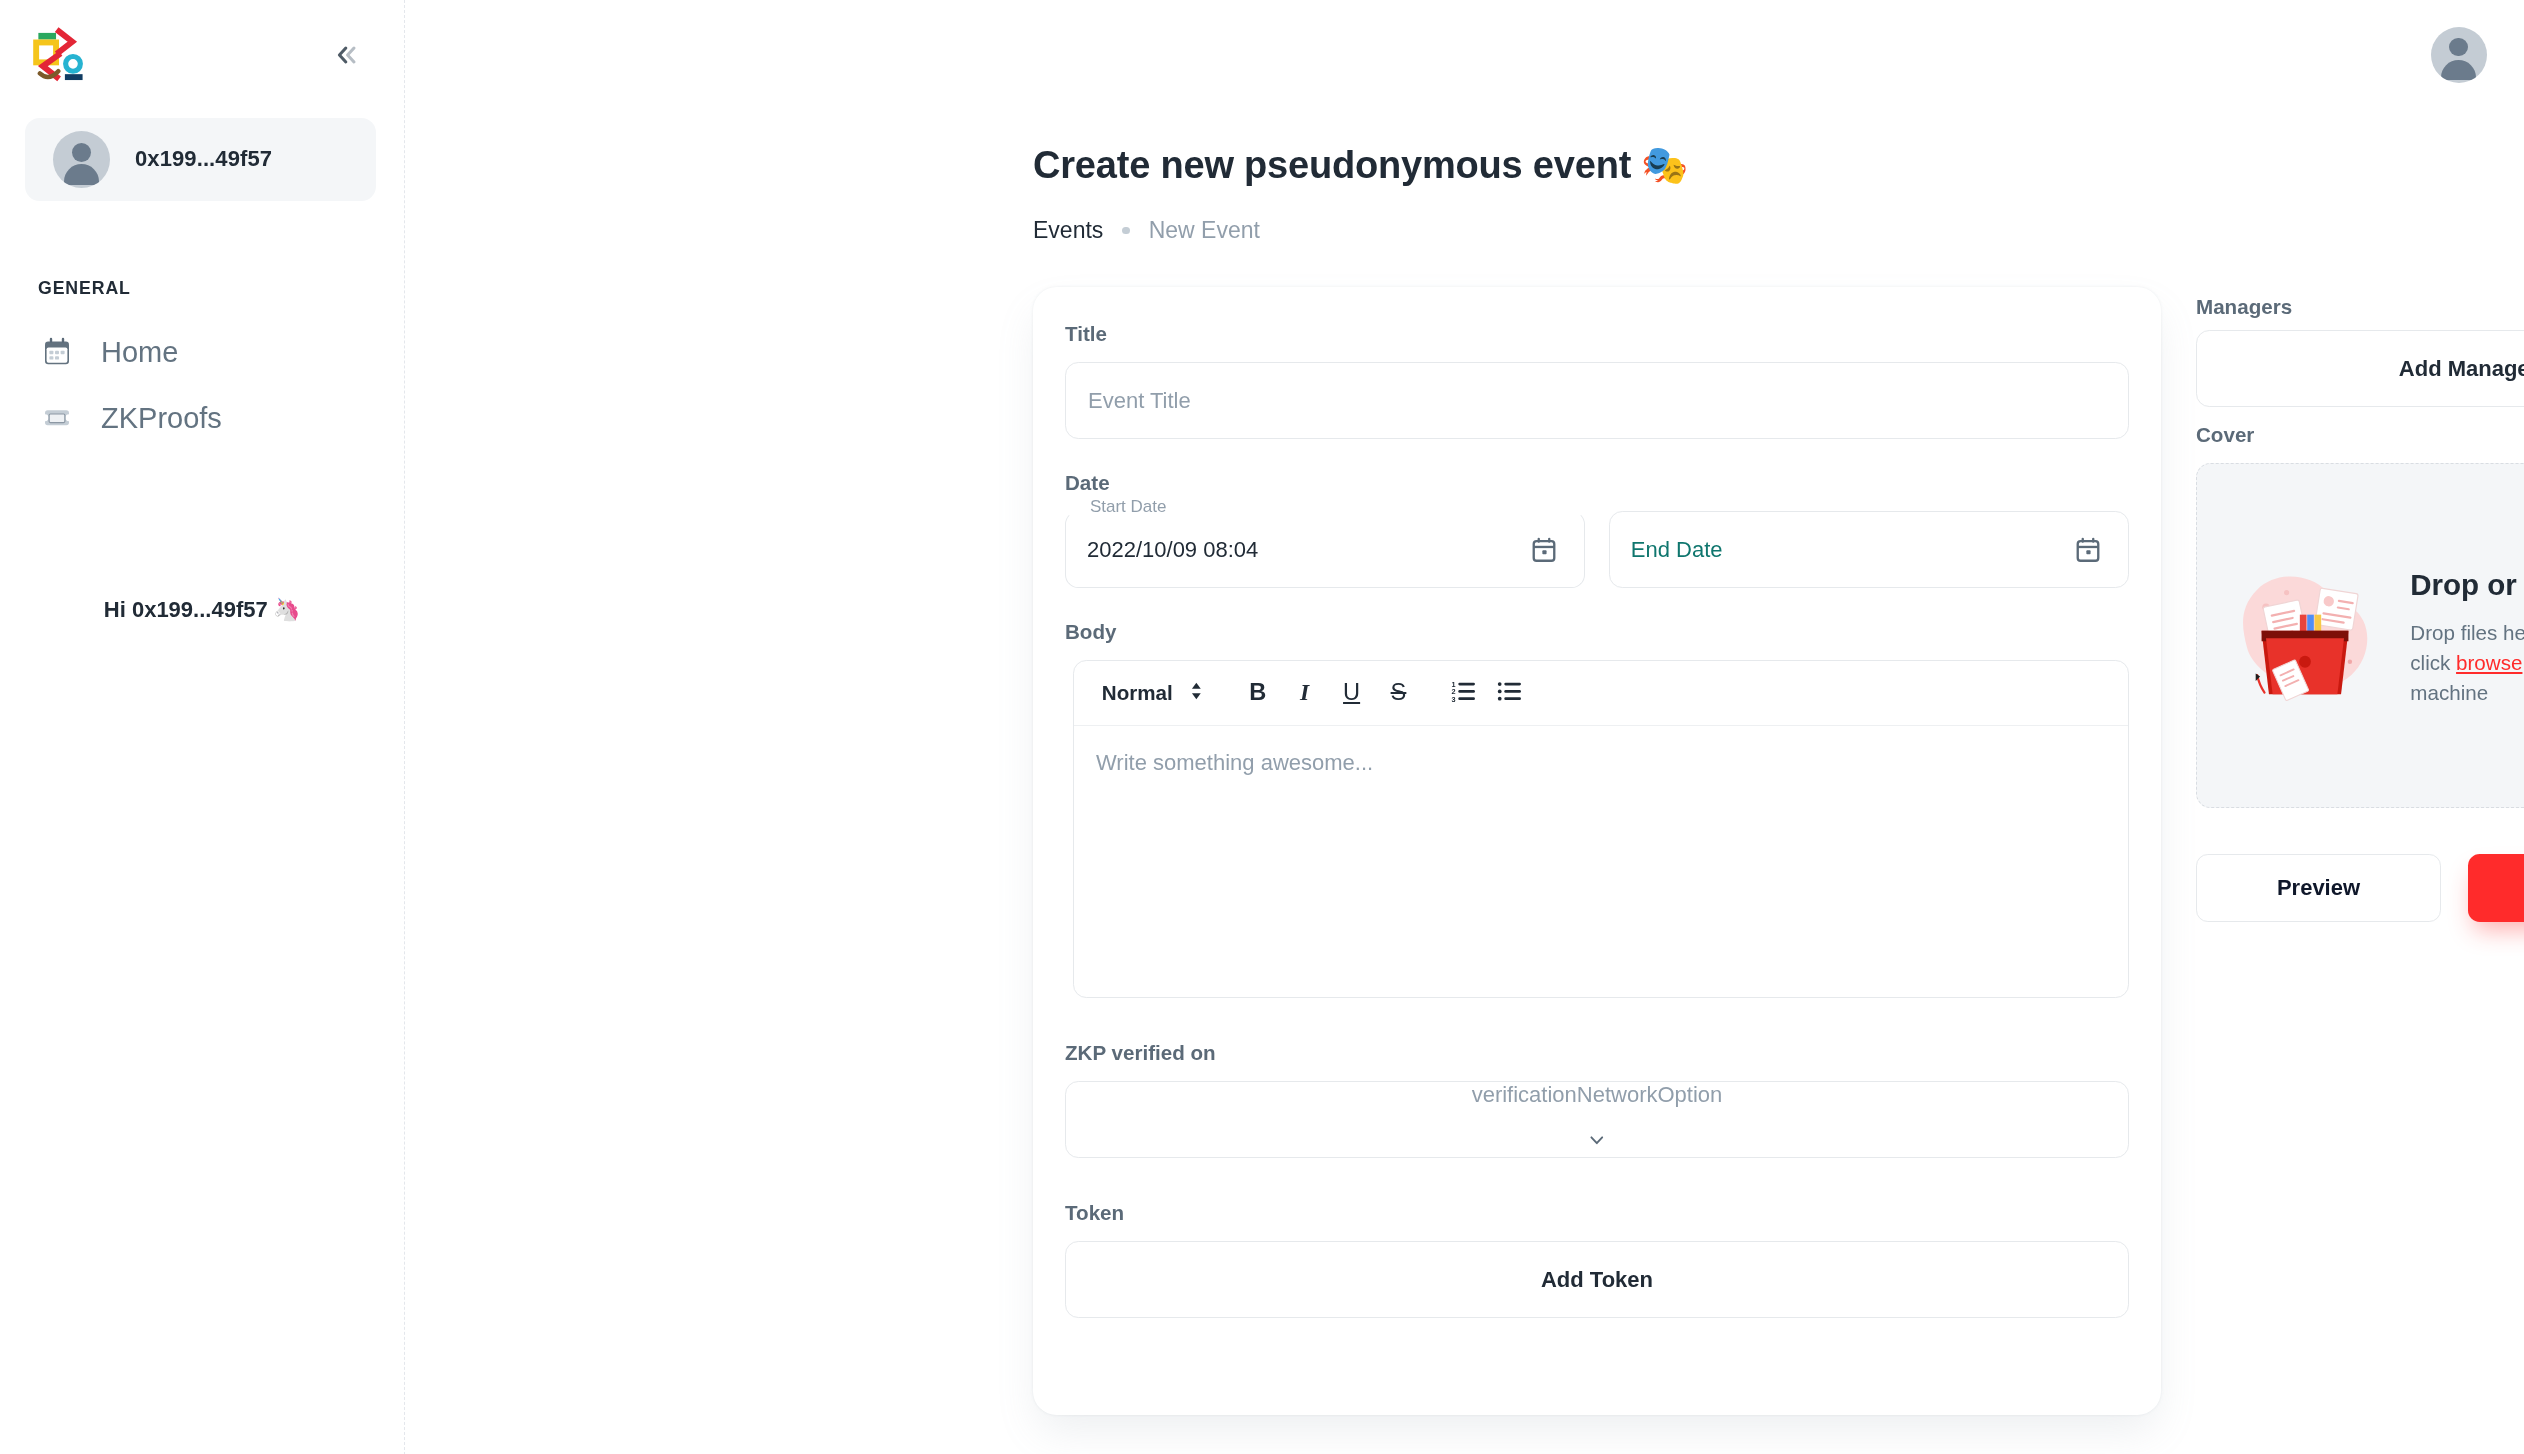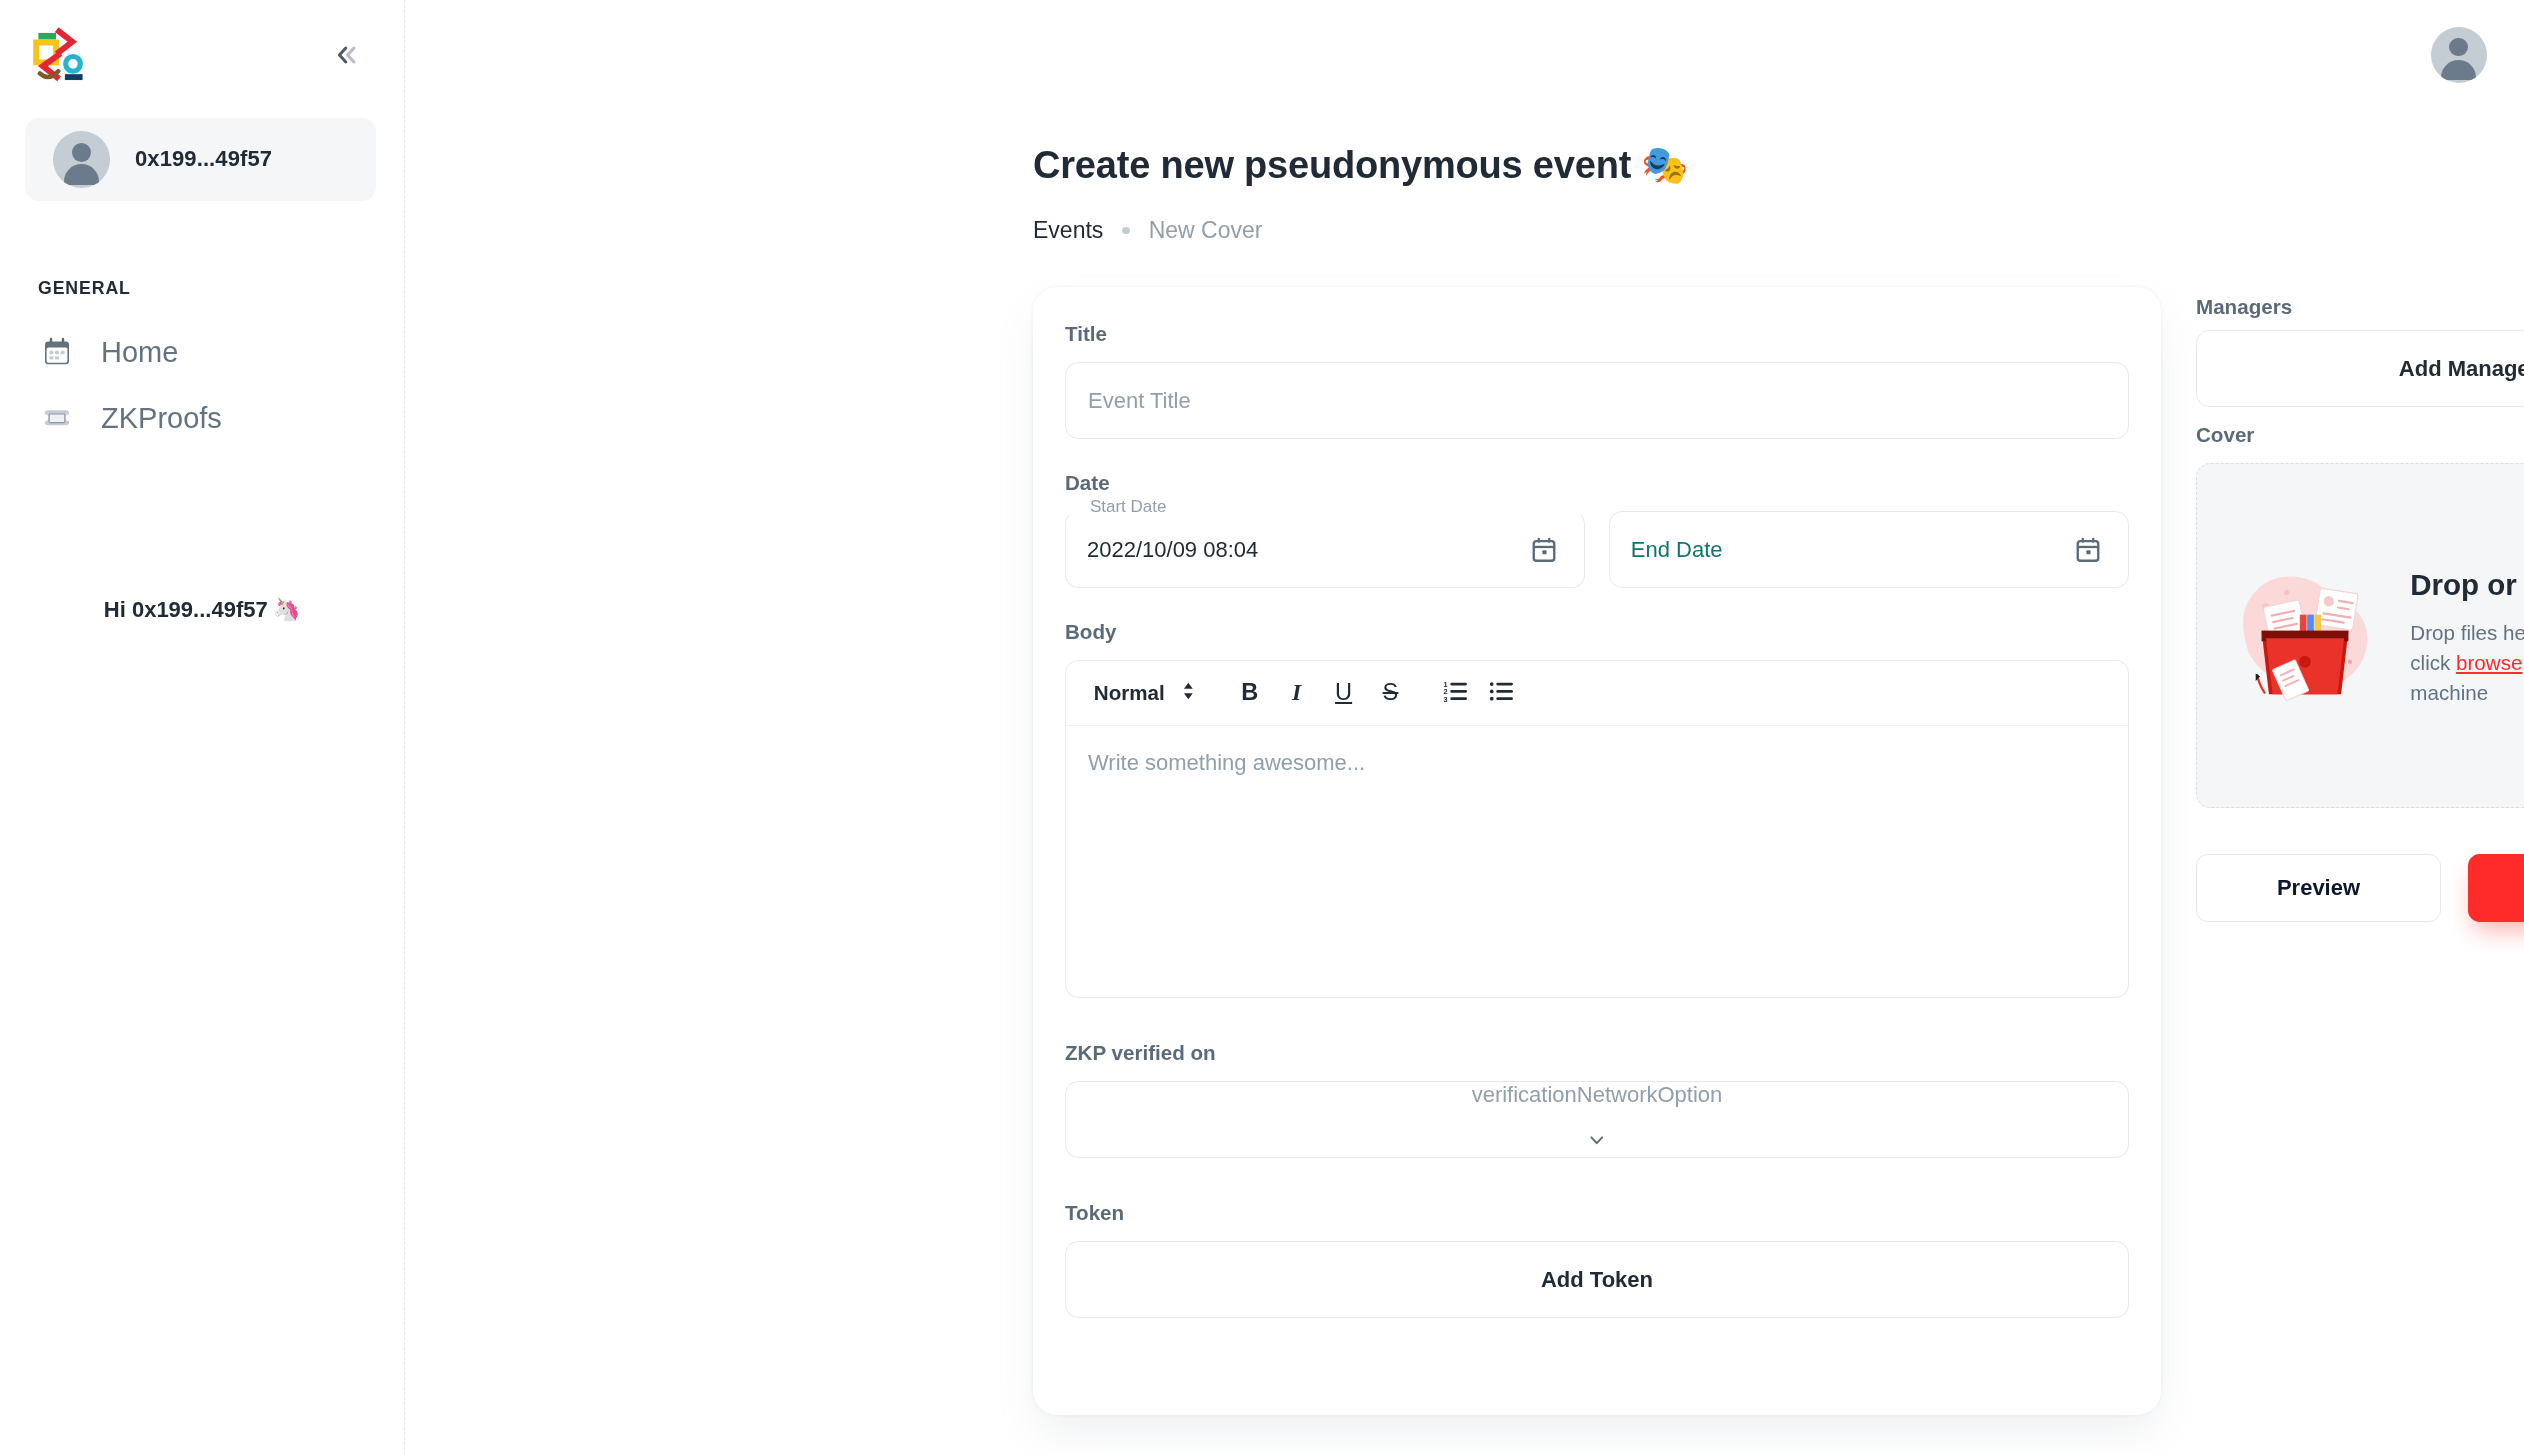--- a/index.html
+++ b/index.html
@@ -298,20 +298,21 @@
     cursor: pointer;
     border-radius: 50%;
   }
 
   
   .editor {
     border: 1.5px solid #e6e9ec;
     border-radius: 13.3px;
     overflow: hidden;
     background: #fff;
+    margin-left: 8px;
   }
   .editor-toolbar {
     height: 65px;
     border-bottom: 1.5px solid #eef0f2;
     display: flex;
     align-items: center;
     padding: 0 16px;
     gap: 5.9px;
   }
   .tb-select {
@@ -540,21 +541,21 @@
 
   <main class="main">
 
     <div class="topbar-avatar"></div>
 
     <div class="page-head">
       <h1 class="page-title">Create new pseudonymous event 🎭</h1>
       <div class="breadcrumb">
         <span class="crumb-root">Events</span>
         <span class="crumb-dot"></span>
-        <span class="crumb-current">New Cover</span>
+        <span class="crumb-current">New Event</span>
       </div>
     </div>
 
     <div class="content-row">
 
       <section class="form-card">
 
         <div class="block">
           <div class="field-label">Title</div>
           <div class="input-box">

